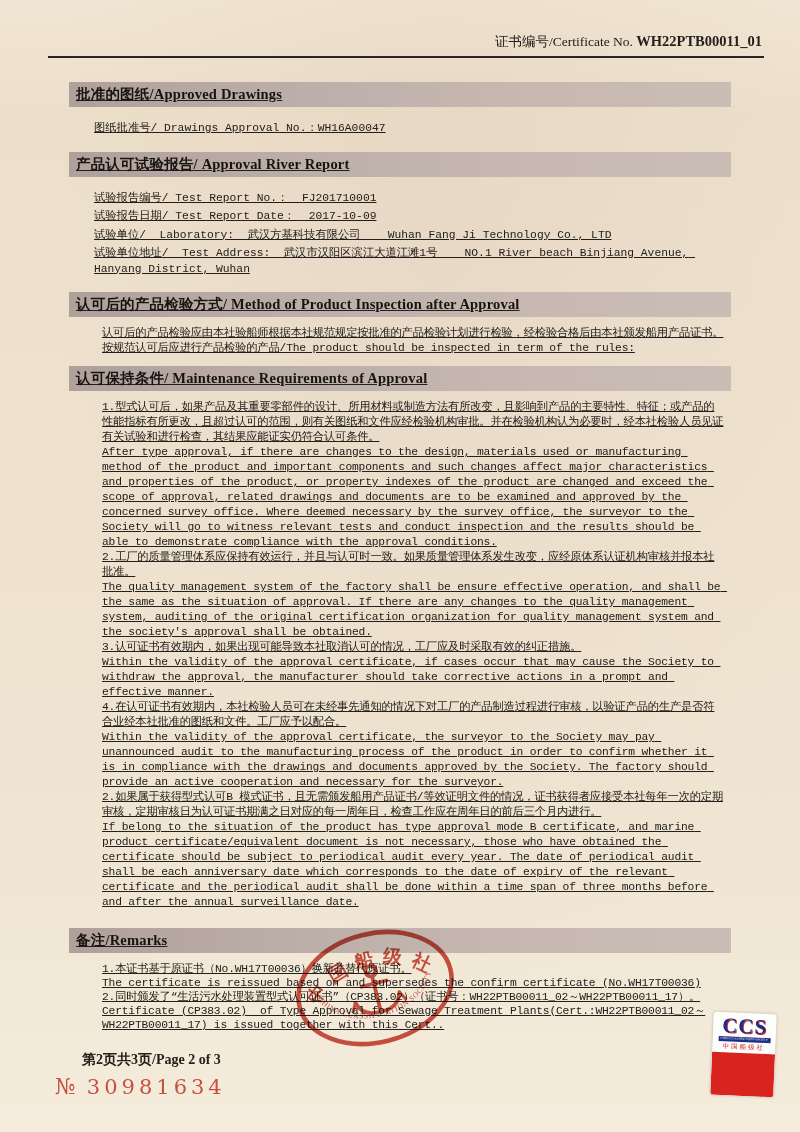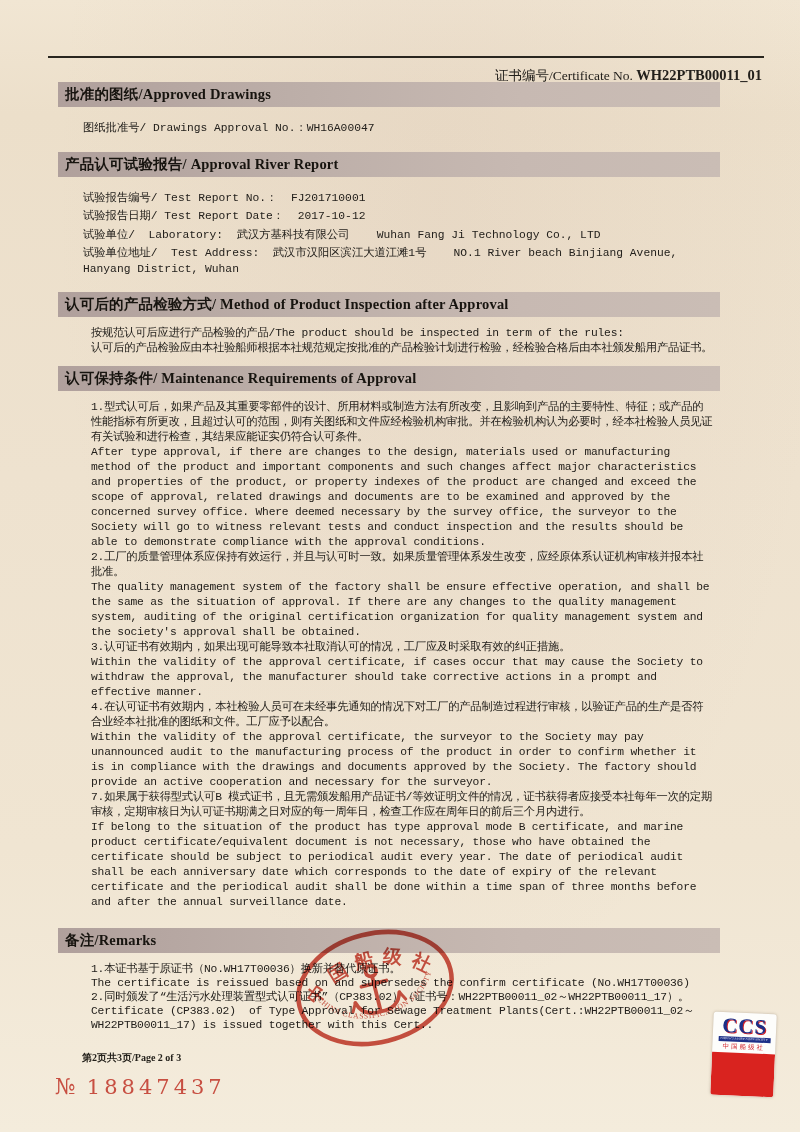--- a/index.html
+++ b/index.html
@@ -5,36 +5,36 @@
   html,body{margin:0;padding:0;}
   .page{
     position:relative; width:800px; height:1132px; overflow:hidden;
     background:
       radial-gradient(ellipse at 55% 18%, rgba(186,152,140,0.10), transparent 62%),
       linear-gradient(180deg,#f1e6d3 0%,#ecdfca 10%,#eee2cf 42%,#f0e5d2 75%,#f4ecdc 100%),
       #efe3d0;
     font-family:"Liberation Serif","DejaVu Serif",serif;
     color:#23201c;
   }
-  .hdr{position:absolute; top:33px; right:38px; font-size:13.5px; white-space:pre;margin-top:34px;}
+  .hdr{position:absolute; top:33px; right:38px; font-size:13.5px; white-space:pre;}
   .hdr b{font-size:14.5px; font-weight:bold;}
   .hdr-rule{position:absolute; top:56px; left:48px; right:36px; height:2.4px; background:#29261f;}
-  .content{position:absolute; top:82px; left:58px; width:662px;}
+  .content{position:absolute; top:82px; left:69px; width:662px;text-decoration:underline;}
   .bar{
     height:25px; line-height:25px; padding-left:7px; margin-top:0;
     background:linear-gradient(90deg,#b0a09c 0%,#bcaea8 35%,#c7b9b2 70%,#cabdb5 100%);
     font-weight:bold; font-size:14.5px; color:#17140f; letter-spacing:0.2px;
   }
   .info{padding:11px 0 12px 22px; font-size:11.5px; line-height:15.5px;}
   .info p{margin:3px; white-space:pre-wrap; font-family:"Liberation Mono","DejaVu Sans Mono",monospace; font-size:11.3px;}
   .paras{padding:9px 6px 18px 33px; font-size:11.5px; line-height:15px;}
   .paras p{margin:0; white-space:pre-wrap; font-family:"Liberation Mono","DejaVu Sans Mono",monospace; font-size:11.3px; letter-spacing:-0.2px;}
   .paras.tight{padding-bottom:10px;}
   .remarks .paras{padding-bottom:6px; line-height:14px;}
-  .footer-page{position:absolute; left:82px; top:1051px; font-size:10px; font-weight:bold; color:#24211b;}
+  .footer-page{position:absolute; left:82px; top:1051px; font-size:14px; font-weight:bold; color:#24211b;}
   .serial{position:absolute; left:55px; top:1074px; font-size:22px; color:#c23a2d; letter-spacing:2px; opacity:.88; font-family:"DejaVu Serif",serif;}
   .serial .digits{letter-spacing:4px; font-size:21px;}
   .stamp{position:absolute; left:292px; top:924px; width:166px; height:128px; transform:rotate(-14deg); opacity:.86; mix-blend-mode:multiply; z-index:5;}
   .ccs-sticker{
     position:absolute; left:712px; top:1013px; width:63px; height:83px; transform:rotate(2.5deg);
     background:#fdfdfb; border-radius:3px; box-shadow:0 0 3px rgba(90,70,50,.35); z-index:6;
     display:flex; flex-direction:column; align-items:center; overflow:hidden;
   }
   .ccs-letters{font-family:"Liberation Serif",serif; font-weight:bold; font-size:21px; line-height:22px; color:#1c2f87; letter-spacing:1px; margin-top:2px; text-shadow:1px 1px 0 #d0212a;}
   .ccs-bar{width:52px; height:5px; background:#1c2f87; color:#fff; font-size:3px; line-height:5px; text-align:center; overflow:hidden;}
@@ -54,42 +54,42 @@
   <div class="content">
 
     <div class="bar"><span>批准的图纸/Approved Drawings</span></div>
     <div class="info">
       <p>图纸批准号/ Drawings Approval No.：WH16A00047</p>
     </div>
 
     <div class="bar"><span>产品认可试验报告/ Approval River Report</span></div>
     <div class="info">
       <p>试验报告编号/ Test Report No.：  FJ201710001</p>
-      <p>试验报告日期/ Test Report Date：  2017-10-12</p>
+      <p>试验报告日期/ Test Report Date：  2017-10-09</p>
       <p>试验单位/  Laboratory:  武汉方基科技有限公司    Wuhan Fang Ji Technology Co., LTD</p>
       <p>试验单位地址/  Test Address:  武汉市汉阳区滨江大道江滩1号    NO.1 River beach Binjiang Avenue, Hanyang District, Wuhan</p>
     </div>
 
     <div class="bar"><span>认可后的产品检验方式/ Method of Product Inspection after Approval</span></div>
     <div class="paras tight">
+      <p>认可后的产品检验应由本社验船师根据本社规范规定按批准的产品检验计划进行检验，经检验合格后由本社颁发船用产品证书。</p>
       <p>按规范认可后应进行产品检验的产品/The product should be inspected in term of the rules:</p>
-      <p>认可后的产品检验应由本社验船师根据本社规范规定按批准的产品检验计划进行检验，经检验合格后由本社颁发船用产品证书。</p>
     </div>
 
     <div class="bar"><span>认可保持条件/ Maintenance Requirements of Approval</span></div>
     <div class="paras">
       <p>1.型式认可后，如果产品及其重要零部件的设计、所用材料或制造方法有所改变，且影响到产品的主要特性、特征；或产品的性能指标有所更改，且超过认可的范围，则有关图纸和文件应经检验机构审批。并在检验机构认为必要时，经本社检验人员见证有关试验和进行检查，其结果应能证实仍符合认可条件。</p>
       <p>After type approval, if there are changes to the design, materials used or manufacturing method of the product and important components and such changes affect major characteristics and properties of the product, or property indexes of the product are changed and exceed the scope of approval, related drawings and documents are to be examined and approved by the concerned survey office. Where deemed necessary by the survey office, the surveyor to the Society will go to witness relevant tests and conduct inspection and the results should be able to demonstrate compliance with the approval conditions.</p>
       <p>2.工厂的质量管理体系应保持有效运行，并且与认可时一致。如果质量管理体系发生改变，应经原体系认证机构审核并报本社批准。</p>
       <p>The quality management system of the factory shall be ensure effective operation, and shall be the same as the situation of approval. If there are any changes to the quality management system, auditing of the original certification organization for quality management system and the society's approval shall be obtained.</p>
       <p>3.认可证书有效期内，如果出现可能导致本社取消认可的情况，工厂应及时采取有效的纠正措施。</p>
       <p>Within the validity of the approval certificate, if cases occur that may cause the Society to withdraw the approval, the manufacturer should take corrective actions in a prompt and effective manner.</p>
       <p>4.在认可证书有效期内，本社检验人员可在未经事先通知的情况下对工厂的产品制造过程进行审核，以验证产品的生产是否符合业经本社批准的图纸和文件。工厂应予以配合。</p>
       <p>Within the validity of the approval certificate, the surveyor to the Society may pay unannounced audit to the manufacturing process of the product in order to confirm whether it is in compliance with the drawings and documents approved by the Society. The factory should provide an active cooperation and necessary for the surveyor.</p>
-      <p>7.如果属于获得型式认可B 模式证书，且无需颁发船用产品证书/等效证明文件的情况，证书获得者应接受本社每年一次的定期审核，定期审核日为认可证书期满之日对应的每一周年日，检查工作应在周年日的前后三个月内进行。</p>
+      <p>2.如果属于获得型式认可B 模式证书，且无需颁发船用产品证书/等效证明文件的情况，证书获得者应接受本社每年一次的定期审核，定期审核日为认可证书期满之日对应的每一周年日，检查工作应在周年日的前后三个月内进行。</p>
       <p>If belong to the situation of the product has type approval mode B certificate, and marine product certificate/equivalent document is not necessary, those who have obtained the certificate should be subject to periodical audit every year. The date of periodical audit shall be each anniversary date which corresponds to the date of expiry of the relevant certificate and the periodical audit shall be done within a time span of three months before and after the annual surveillance date.</p>
     </div>
 
     <div class="remarks">
       <div class="bar"><span>备注/Remarks</span></div>
       <div class="paras">
         <p>1.本证书基于原证书（No.WH17T00036）换新并替代原证书。</p>
         <p>The certificate is reissued based on and supersedes the confirm certificate (No.WH17T00036)</p>
         <p>2.同时颁发了“生活污水处理装置型式认可证书”（CP383.02）（证书号：WH22PTB00011_02～WH22PTB00011_17）。</p>
         <p>Certificate (CP383.02)  of Type Approval for Sewage Treatment Plants(Cert.:WH22PTB00011_02～WH22PTB00011_17) is issued together with this Cert..</p>
@@ -117,15 +117,15 @@
   </svg>
 
   <div class="ccs-sticker">
     <div class="ccs-letters">CCS</div>
     <div class="ccs-bar">CHINA CLASSIFICATION SOCIETY</div>
     <div class="ccs-cn">中国船级社</div>
     <div class="ccs-red"></div>
   </div>
 
   <div class="footer-page">第2页共3页/Page 2 of 3</div>
-  <div class="serial"><span>№</span> <span class="digits">18847437</span></div>
+  <div class="serial"><span>№</span> <span class="digits">30981634</span></div>
 
 </div>
 
 </body></html>

